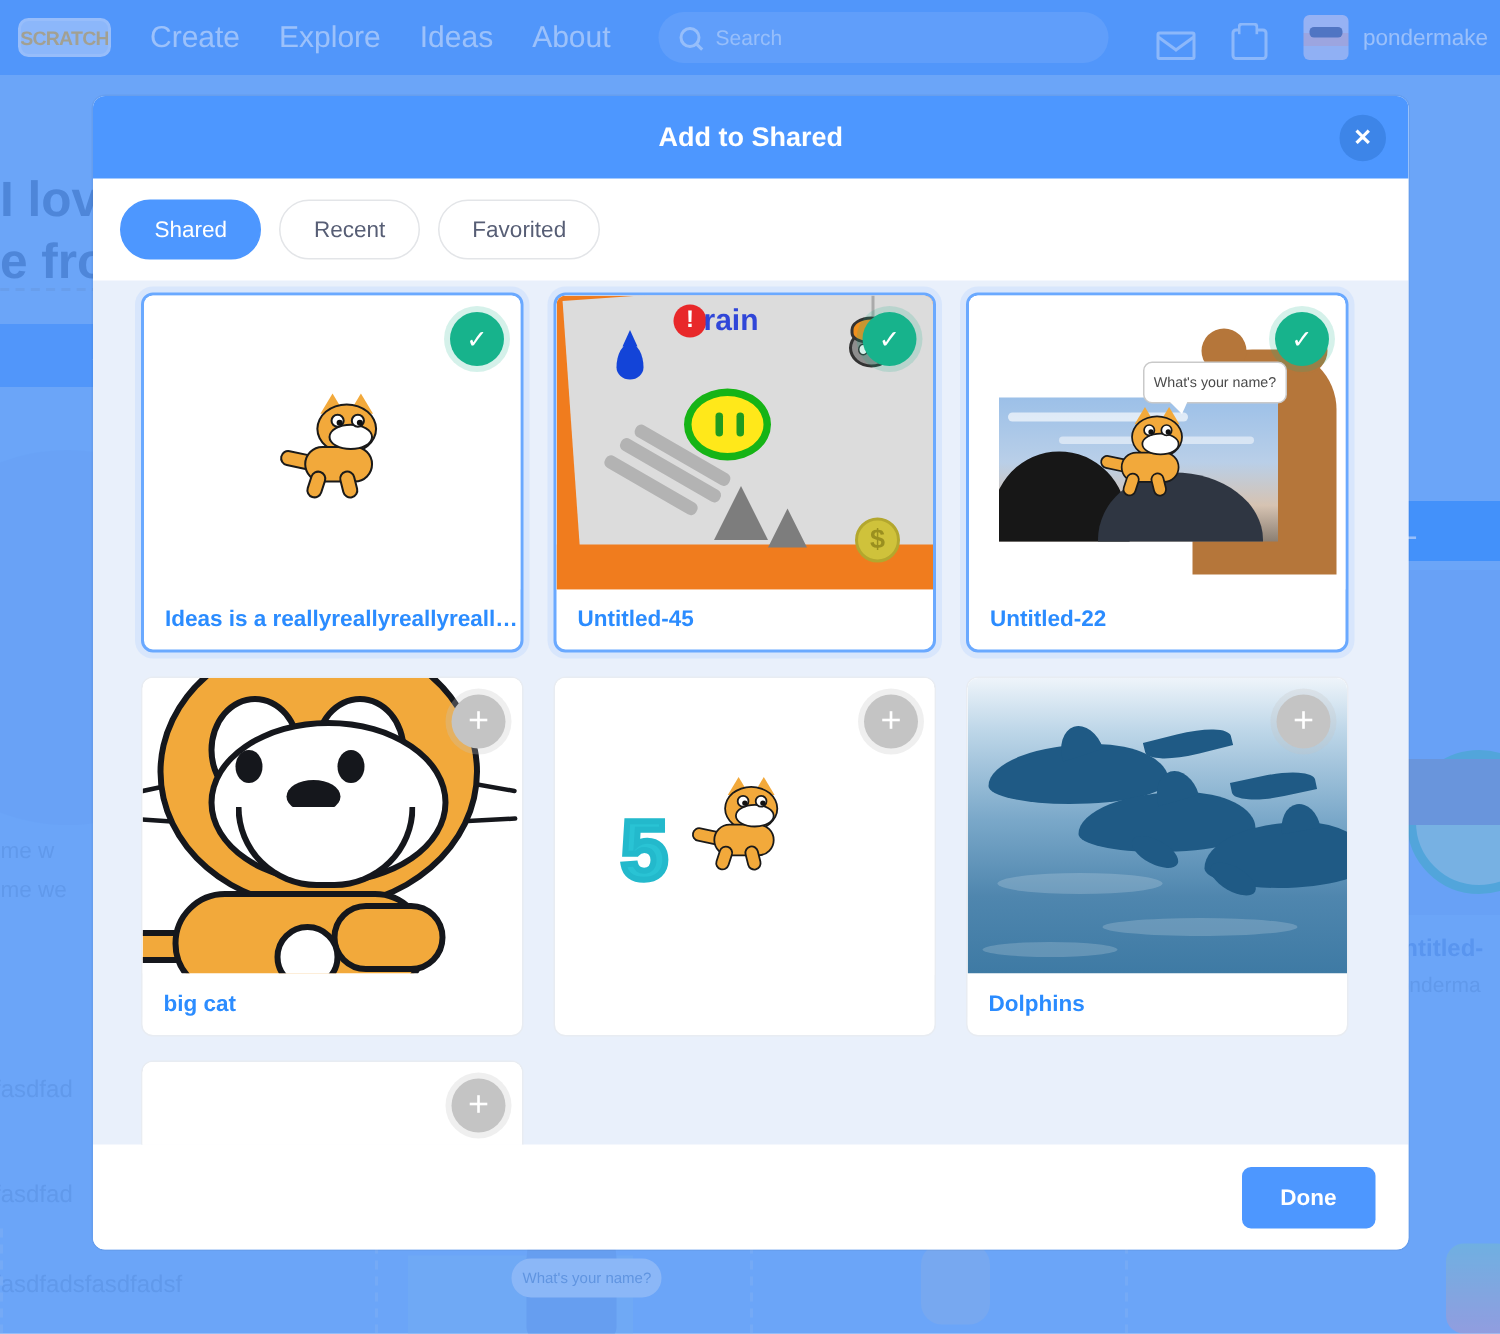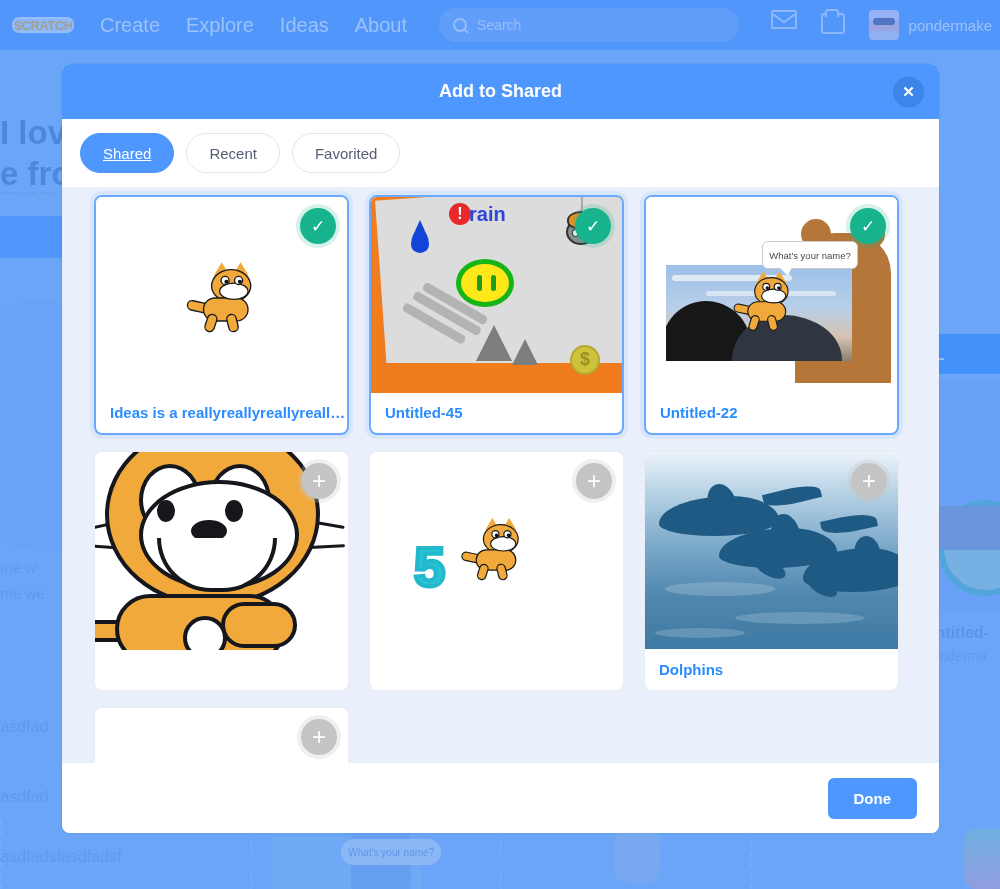--- a/index.html
+++ b/index.html
@@ -14,21 +14,21 @@
   #bg-page {
     position: absolute; inset: 0;
     background: #85b8fb;
   }
   .bg-navbar {
     position: absolute; top: 0; left: 0; right: 0; height: 50px;
     background: #4d97ff;
     display: flex; align-items: center;
   }
   .bg-logo {
-    margin-left: 12px; width: 62px; height: 16px;
+    margin-left: 12px; width: 62px; height: 26px;
     border-radius: 7px;
     background: #cfe0ff;
     display: flex; align-items: center; justify-content: center;
     font-size: 13px; font-weight: bold; color: #ffae1a;
     letter-spacing: -0.5px;
     border: 2px solid #e6eeff;
     overflow: hidden;
   }
   .bg-nav-link {
     color: #ffffff; font-size: 20px; margin-left: 26px;
@@ -44,21 +44,21 @@
   .bg-search .mag {
     width: 14px; height: 14px; border: 2px solid #e5efff;
     border-radius: 50%; margin-right: 10px; position: relative; flex: none;
   }
   .bg-search .mag:after {
     content:""; position: absolute; width: 2px; height: 6px;
     background: #e5efff; right: -2px; bottom: -4px;
     transform: rotate(-45deg);
   }
   .bg-nav-right {
-    margin-left: auto; display: flex; align-items: flex-start; gap: 24px;
+    margin-left: auto; display: flex; align-items: flex-end; gap: 24px;
     padding-right: 8px;
   }
   .icon-mail { width: 26px; height: 19px; border: 2px solid #cfe2ff; border-radius: 2px; position: relative;}
   .icon-mail:before, .icon-mail:after {
     content:""; position:absolute; top:1px; width: 15px; height: 2px; background:#cfe2ff;
   }
   .icon-mail:before { left: 0px; transform: rotate(36deg); transform-origin: left top;}
   .icon-mail:after { right: 0px; transform: rotate(-36deg); transform-origin: right top;}
   .icon-folder { width: 24px; height: 21px; border: 2px solid #cfe2ff; border-radius: 3px; position: relative; margin-top: 3px;}
   .icon-folder:before {
@@ -193,21 +193,21 @@
     height: 68px; flex: none; background: #fff;
     display: flex; align-items: center; gap: 12px; padding-left: 18px;
   }
   .tab-pill {
     height: 40px; padding: 0 22px; border-radius: 20px;
     display: flex; align-items: center; justify-content: center;
     font-size: 15px; cursor: pointer;
     border: 1px solid #e3e5e8; background: #fff; color: #575e75;
   }
   .tab-pill.active {
-    background: #4d97ff; color: #fff; border-color: #4d97ff; font-weight: normal; text-decoration: underline;
+    background: #4d97ff; color: #fff; border-color: #4d97ff; font-weight: normal;
   }
 
   .modal-body {
     flex: 1; background: #e9f0fb;
     padding: 6px 0 0 0;
     overflow: hidden; position: relative;
   }
   .grid {
     display: flex; flex-wrap: wrap;
     padding-left: 32px; padding-top: 2px;
@@ -666,20 +666,21 @@
             <span class="bpupil l"></span>
               <span class="bpupil r"></span>
             <span class="bnose"></span>
             <span class="bmouth"></span>
             <span class="bbody"></span>
             <span class="barm"></span>
             <span class="bpaw"></span>
           </div>
           <div class="badge plus">+</div>
         </div>
+        <div class="card-title">big cat</div>
       </div>
 
       <div class="card">
         <div class="card-thumb">
           <div class="art vt-bg">
             <div class="vt-five">5</div>
             <div class="catsp" style="left:96px; top:72px; transform:scale(1.2);">
               <span class="ear l"></span>
                 <span class="ear r"></span>
               <span class="head"></span>

